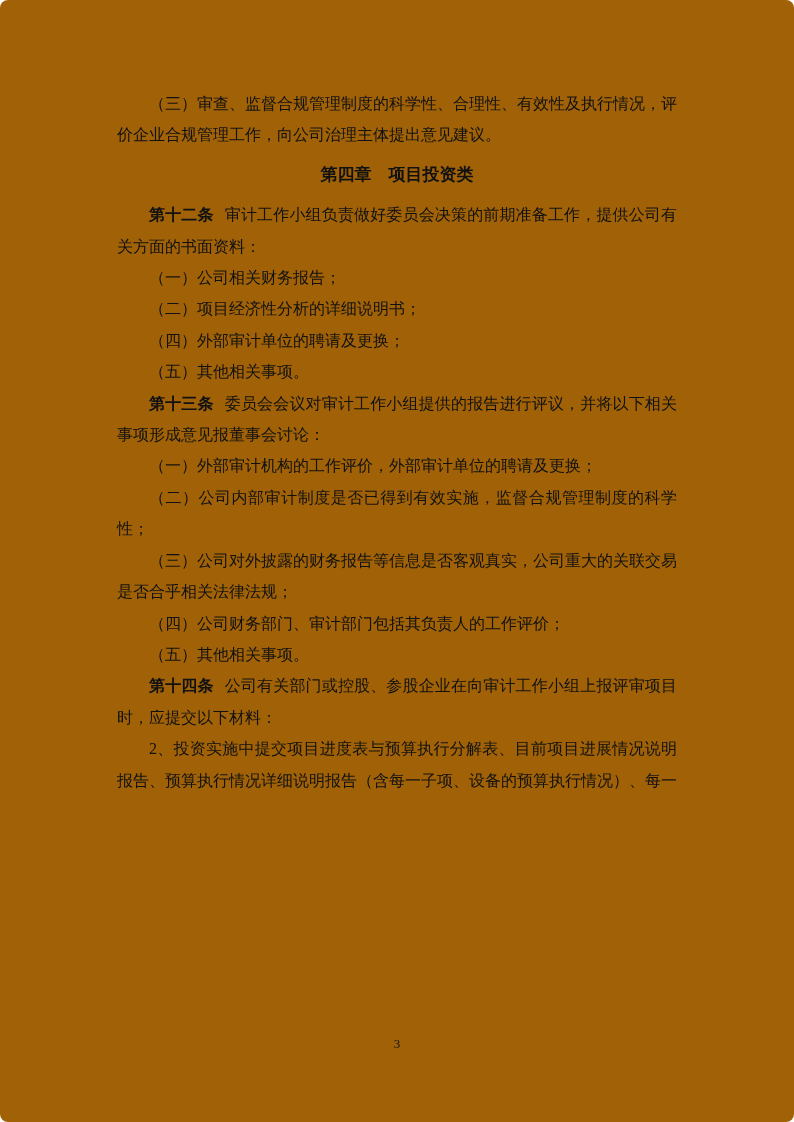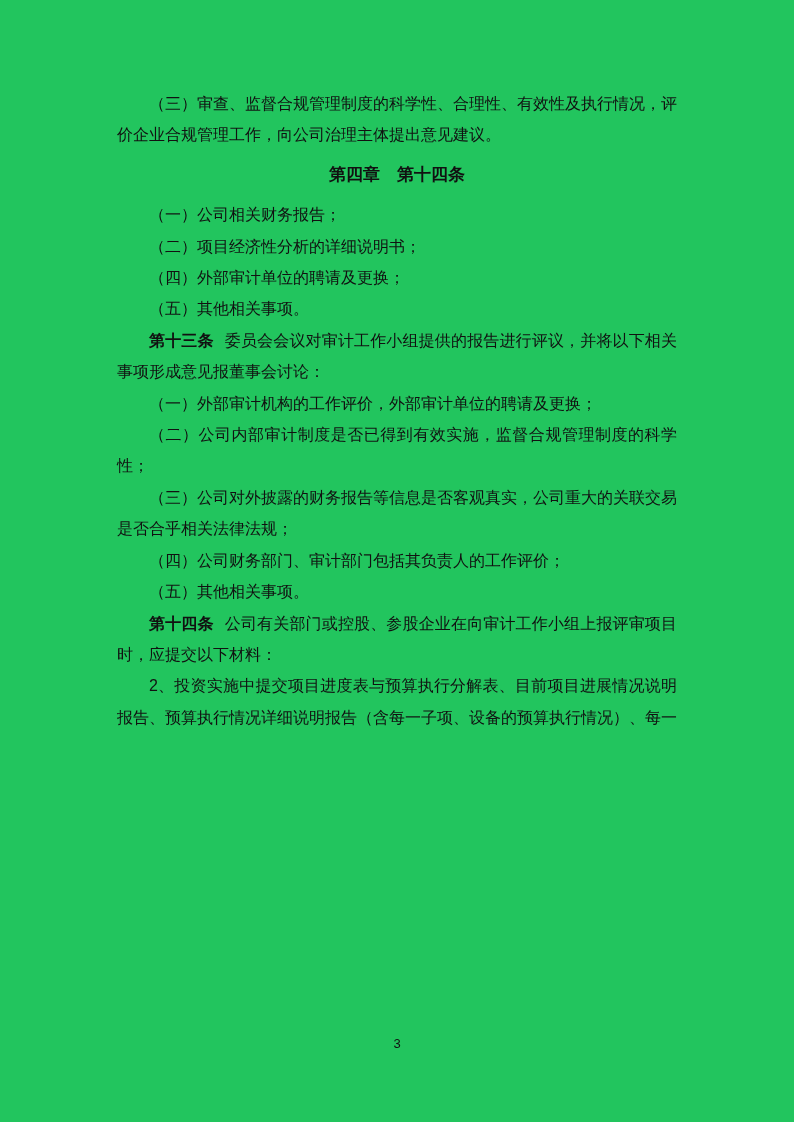--- a/index.html
+++ b/index.html
@@ -4,24 +4,25 @@
 <style>
   html, body {
     margin: 0;
     padding: 0;
     background: #ffffff;
   }
   .page {
     position: relative;
     width: 794px;
     height: 1122px;
-    background: #22c55e;
+    background: #a16207;
     overflow: hidden;
     color: #111111;
-    font-family: Liberation Sans, sans-serif;
+    font-family: Liberation Serif, serif;
+    border-radius: 8px;
   }
   .content {
     position: absolute;
     left: 117px;
     top: 88px;
     width: 560px;
   }
   .para {
     margin: 0;
     font-size: 16px;
@@ -55,22 +56,23 @@
   }
 </style>
 </head>
 <body>
 
 <div class="page">
   <div class="content">
 
     <p class="para">（三）审查、监督合规管理制度的科学性、合理性、有效性及执行情况，评价企业合规管理工作，向公司治理主体提出意见建议。</p>
 
-    <h1 class="chapter">第四章　第十四条</h1>
+    <h1 class="chapter">第四章　项目投资类</h1>
 
+    <p class="para"><span class="article-no">第十二条</span><span>审计工作小组负责做好委员会决策的前期准备工作，提供公司有关方面的书面资料：</span></p>
 
     <p class="para">（一）公司相关财务报告；</p>
     <p class="para">（二）项目经济性分析的详细说明书；</p>
     <p class="para">（四）外部审计单位的聘请及更换；</p>
     <p class="para">（五）其他相关事项。</p>
 
     <p class="para"><span class="article-no">第十三条</span><span>委员会会议对审计工作小组提供的报告进行评议，并将以下相关事项形成意见报董事会讨论：</span></p>
 
     <p class="para">（一）外部审计机构的工作评价，外部审计单位的聘请及更换；</p>
     <p class="para">（二）公司内部审计制度是否已得到有效实施，监督合规管理制度的科学性；</p>

